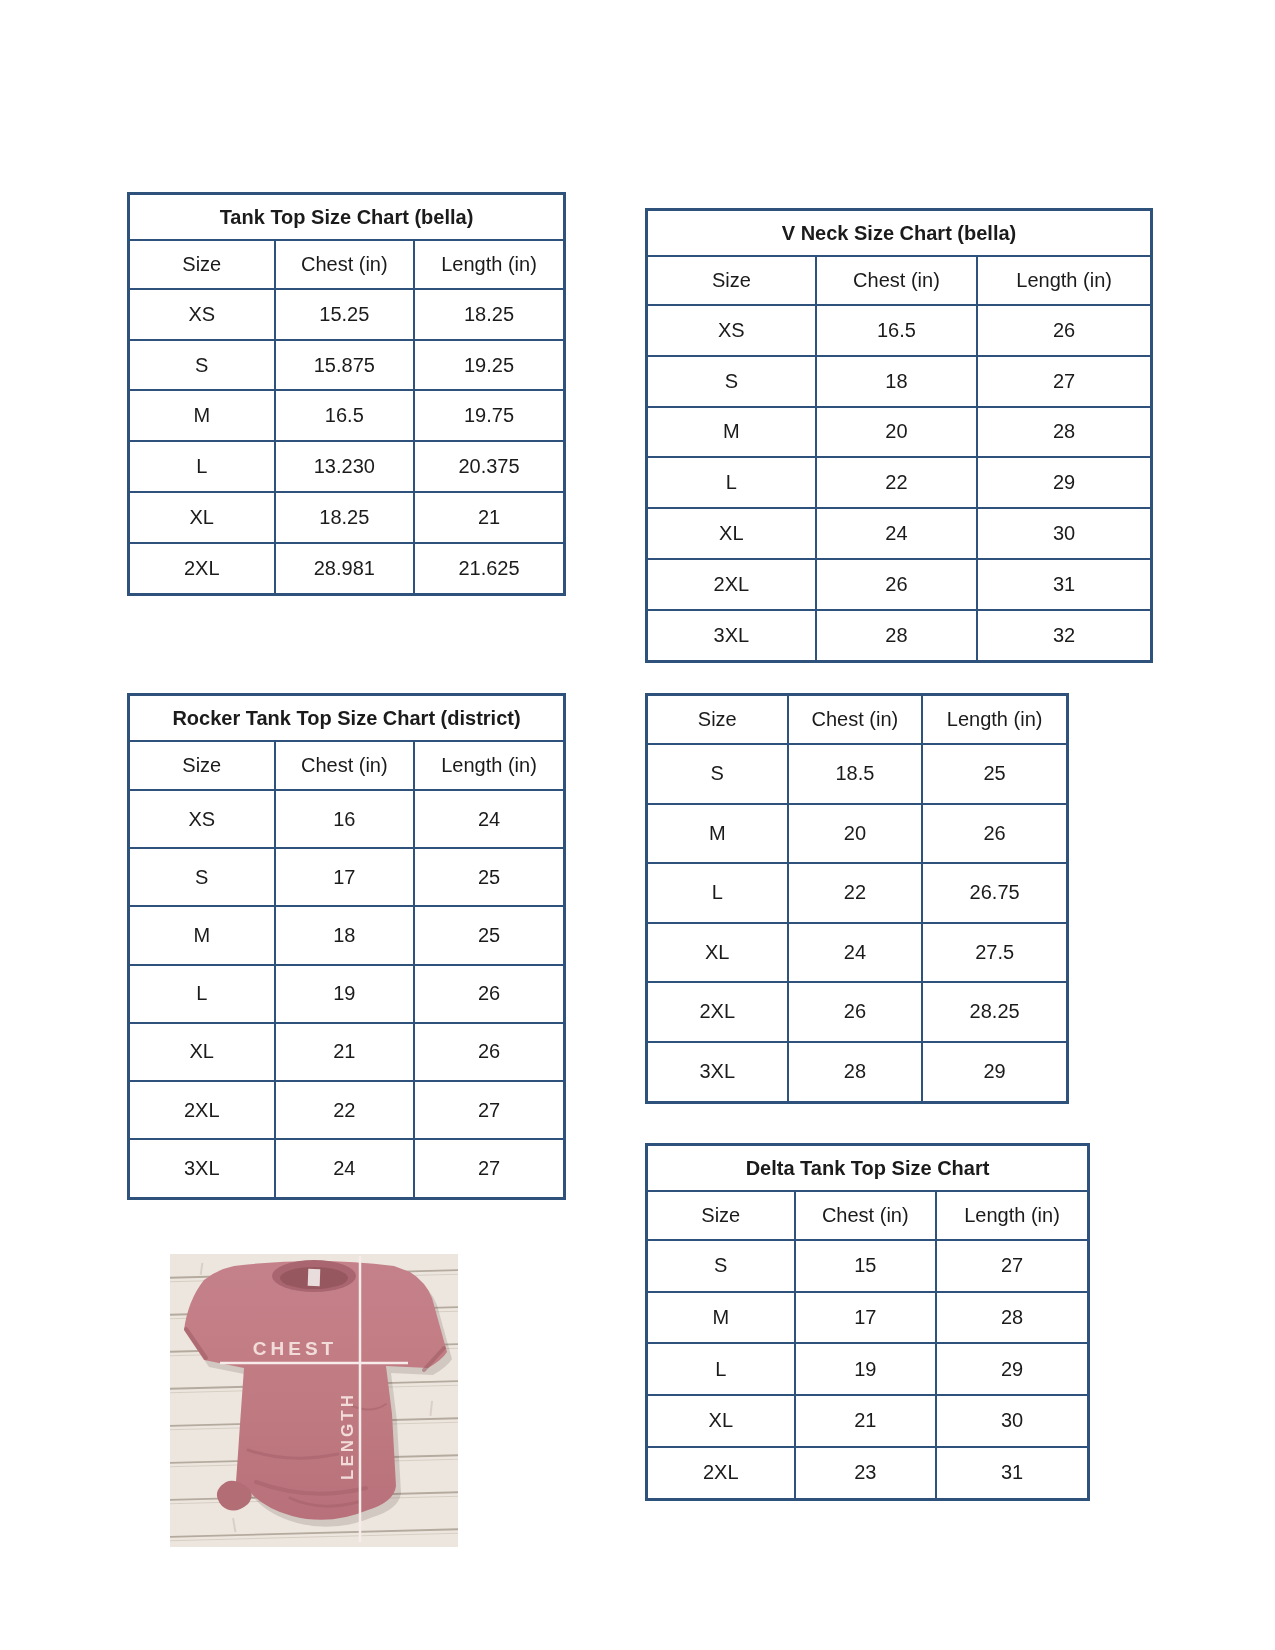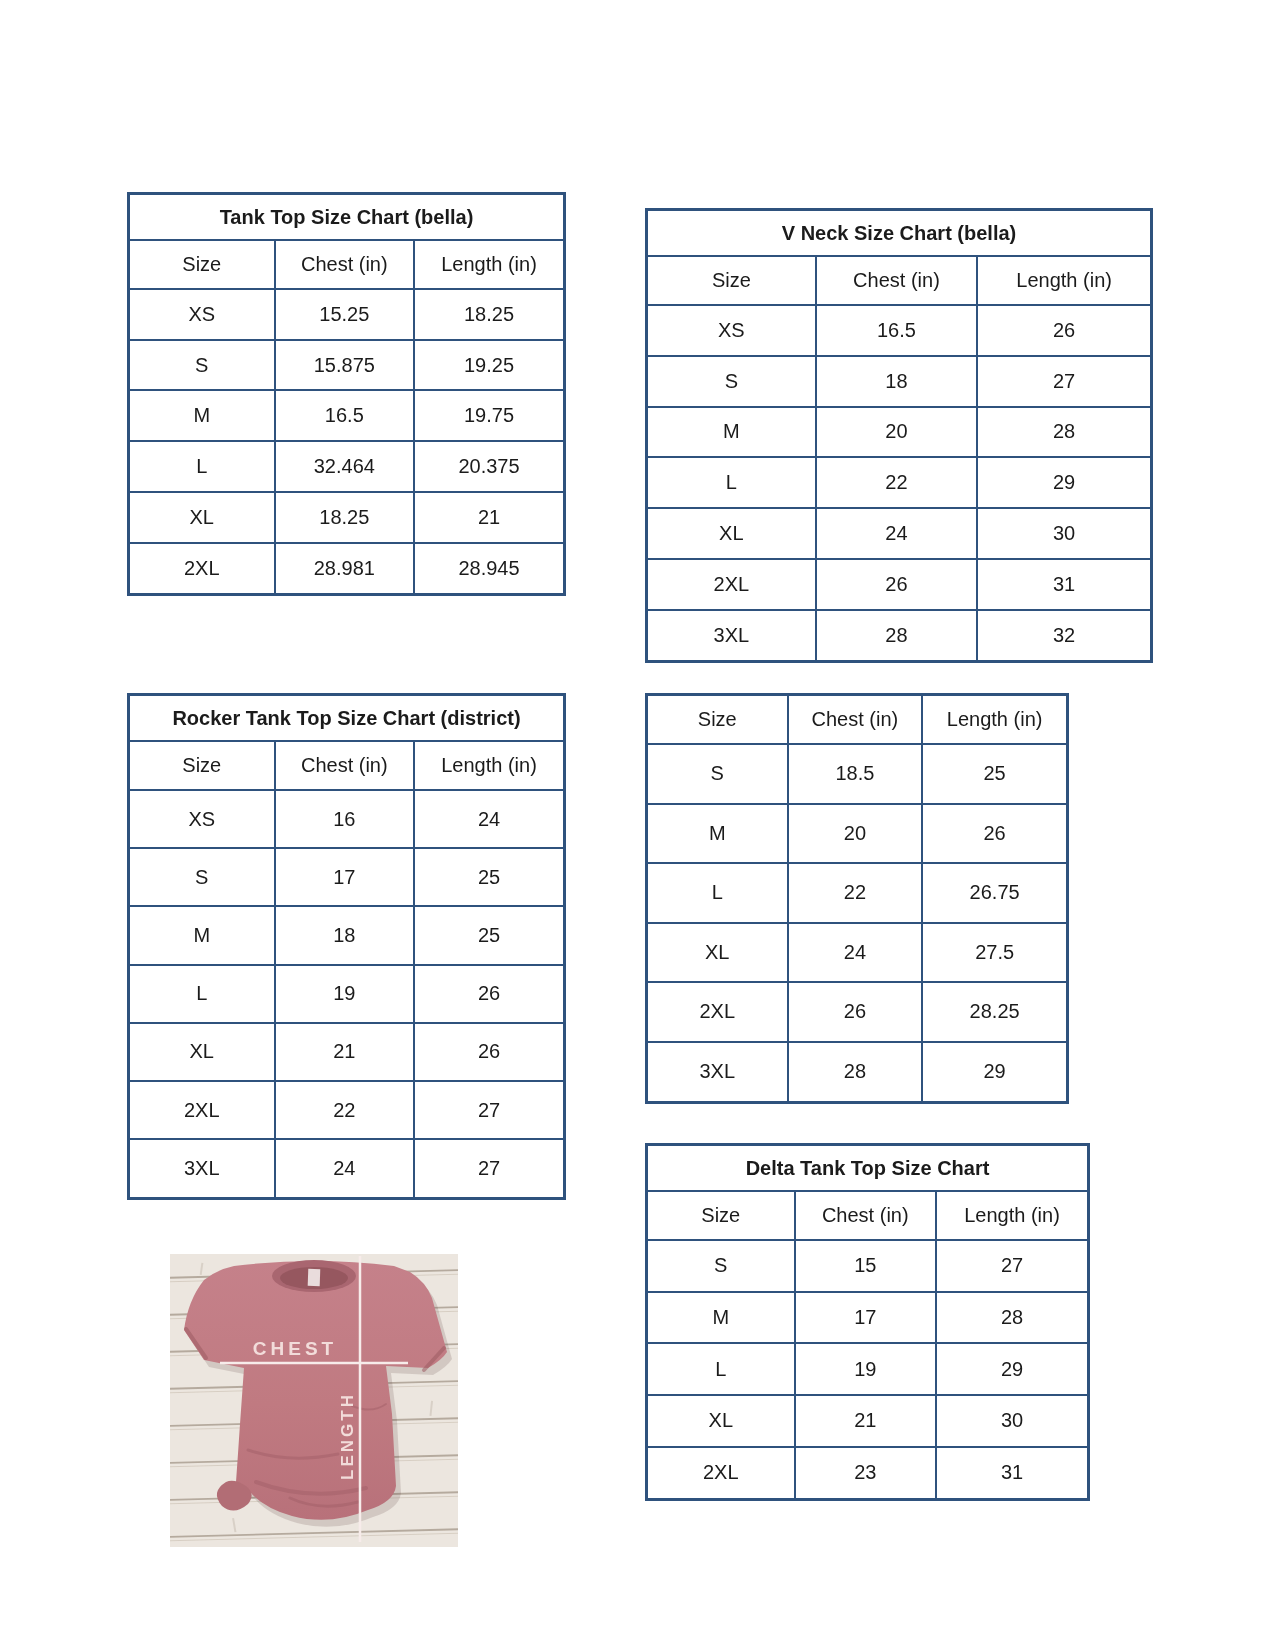--- a/index.html
+++ b/index.html
@@ -60,32 +60,32 @@
           <td class="data-cell">15.875</td>
           <td class="data-cell">19.25</td>
         </tr>
         <tr>
           <td class="data-cell">M</td>
           <td class="data-cell">16.5</td>
           <td class="data-cell">19.75</td>
         </tr>
         <tr>
           <td class="data-cell">L</td>
-          <td class="data-cell">32.464</td>
+          <td class="data-cell">13.230</td>
           <td class="data-cell">20.375</td>
         </tr>
         <tr>
           <td class="data-cell">XL</td>
           <td class="data-cell">18.25</td>
           <td class="data-cell">21</td>
         </tr>
         <tr>
           <td class="data-cell">2XL</td>
           <td class="data-cell">28.981</td>
-          <td class="data-cell">28.945</td>
+          <td class="data-cell">21.625</td>
         </tr>
       </tbody>
     </table>
   </div>
 
 <div class="tbl-wrap" style="left:645px;top:208px;width:508px;height:455px">
     <table class="size-table">
       <colgroup>
         <col style="width: 33.5%;">
         <col style="width: 32%;">

